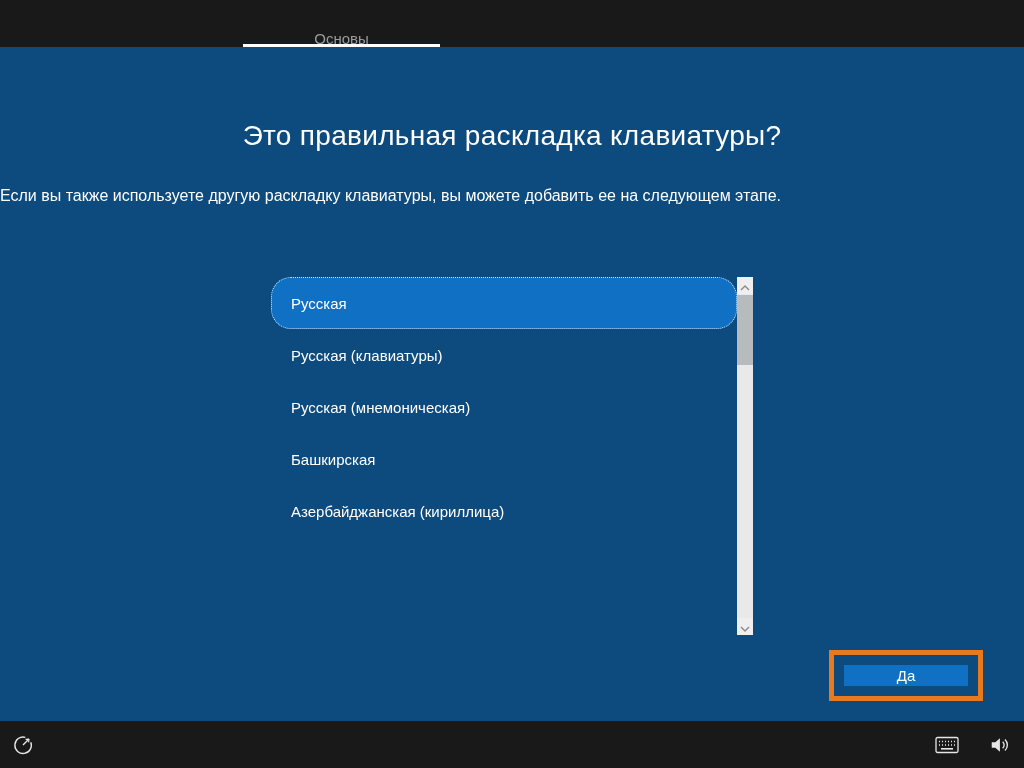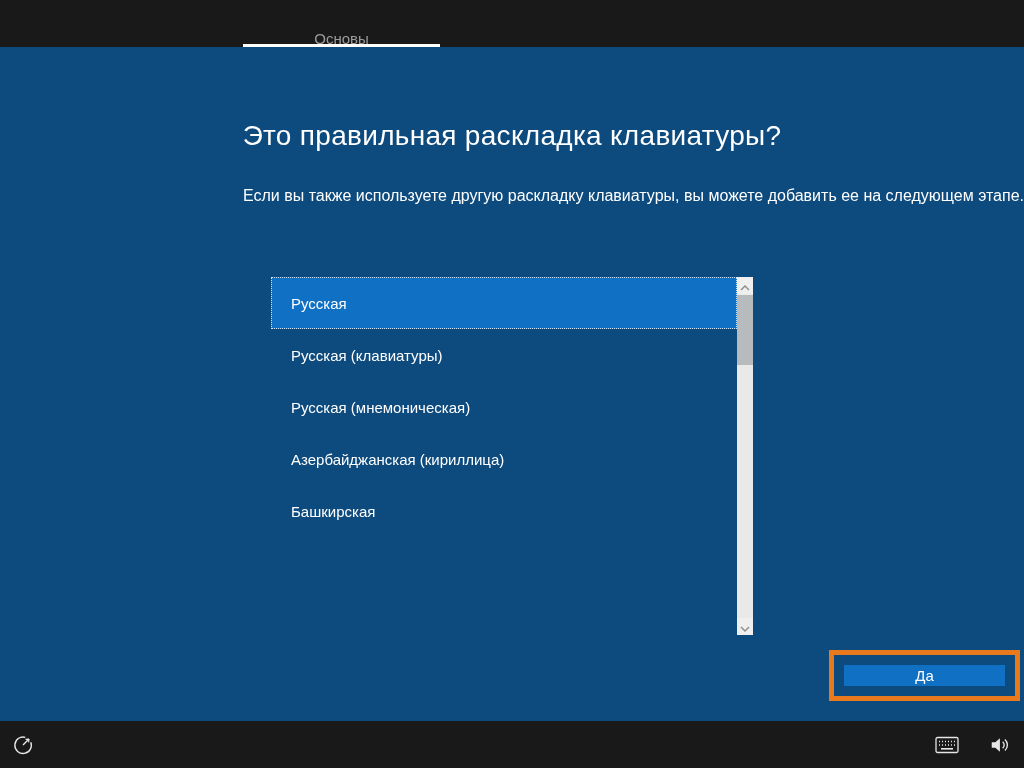--- a/index.html
+++ b/index.html
@@ -37,21 +37,21 @@
 
   
   .title {
     position: absolute; top: 120px; left: 0;
     width: 1024px; text-align: center;
     font-size: 28px; font-weight: 300; letter-spacing: 0.3px;
     color: #ffffff;
   }
   .subtitle {
     position: absolute; top: 187px; left: 0;
-    width: 1024px; text-align: right;
+    width: 1024px; text-align: left;
     font-size: 16px; font-weight: 400;
     color: #ffffff;
   }
 
   
   .listbox {
     position: absolute; left: 271px; top: 277px;
     width: 482px; height: 364px;
   }
   .list-items { position: absolute; left: 0; top: 0; width: 466px; }
@@ -59,20 +59,21 @@
     height: 52px;
     display: flex; align-items: center;
     padding-left: 20px;
     font-size: 15px; color: #ffffff;
     cursor: default;
   }
   .row.selected {
     background: var(--accent);
     outline: 1px dotted #cfe3f5;
     outline-offset: -1px;
+    border-radius: 20px;
   }
 
   
   .scrollbar {
     position: absolute; right: 0; top: 0;
     width: 16px; height: 358px;
     background: #e9e9ea;
   }
   .scroll-btn {
     position: absolute; left: 0;
@@ -84,21 +85,21 @@
   .scroll-btn.down { bottom: 0; }
   .scroll-thumb {
     position: absolute; left: 0; top: 18px;
     width: 16px; height: 70px;
     background: #b7bbbe;
   }
 
   
   .yes-ring {
     position: absolute; left: 829px; top: 650px;
-    width: 191px; height: 51px;
+    width: 154px; height: 51px;
     border: 5px solid var(--focus_ring);
     padding: 10px;
     background: transparent;
   }
   .yes-button {
     width: 100%; height: 100%;
     background: var(--accent);
     border: none;
     color: #ffffff; font-size: 15px;
     font-family: "Liberation Sans", sans-serif;
@@ -140,24 +141,24 @@
     <div class="row selected">
       <span>Русская</span>
     </div>
     <div class="row">
       <span>Русская (клавиатуры)</span>
     </div>
     <div class="row">
       <span>Русская (мнемоническая)</span>
     </div>
     <div class="row">
+      <span>Башкирская</span>
+    </div>
+    <div class="row">
       <span>Азербайджанская (кириллица)</span>
-    </div>
-    <div class="row">
-      <span>Башкирская</span>
     </div>
   </div>
 
   <div class="scrollbar">
     <div class="scroll-btn up">
       <span>
         <svg width="10" height="6" viewBox="0 0 10 6">
             <polyline points="1,5 5,1 9,5" fill="none" stroke="#8a8a8a" stroke-width="1.4"></polyline>
           </svg>
       </span>

